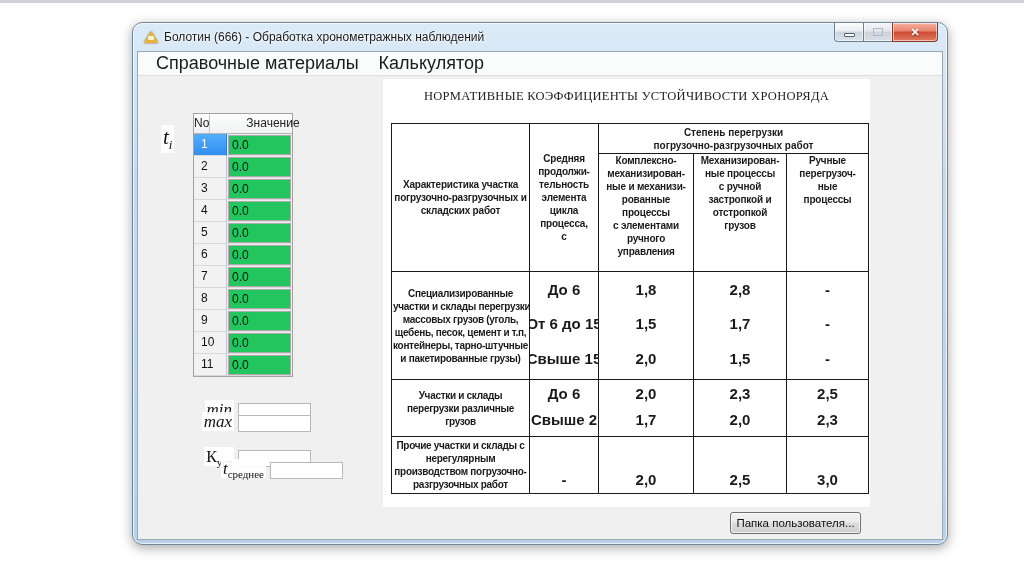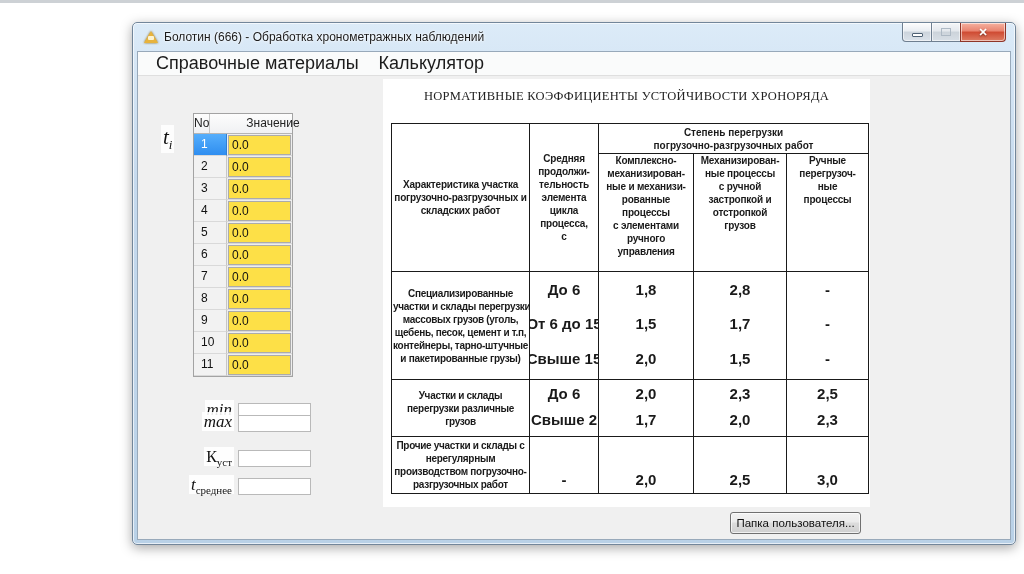--- a/index.html
+++ b/index.html
@@ -2,22 +2,22 @@
 <html><head>
 <meta charset="utf-8">
 <style>
   * { box-sizing: border-box; margin: 0; padding: 0; }
   html,body { width:1024px; height:574px; background:#ffffff; overflow:hidden;
     font-family:"Liberation Sans", sans-serif; }
 
   .slide-top-border { position:absolute; left:0; top:0; width:1024px; height:3px; background:#cdd1d5; }
 
   
-  .window { position:absolute; left:132px; top:22px; width:884px; height:523px;
-    border:1px solid #72869a; border-radius:5px;
+  .window { position:absolute; left:132px; top:22px; width:816px; height:523px;
+    border:1px solid #72869a; border-radius:10px;
     background:linear-gradient(#dcebf8, #c6daee 30%, #b9d1e7);
     box-shadow:0 3px 12px rgba(0,0,0,0.35), inset 0 0 0 1px rgba(255,255,255,0.65); }
   .titlebar { position:absolute; left:0; top:0; right:0; height:28px; border-radius:7px 7px 0 0; }
   .app-icon { position:absolute; left:11px; top:8px; width:0; height:0;
     border-left:7px solid transparent; border-right:7px solid transparent;
     border-bottom:12px solid #e8b33c; filter:drop-shadow(0 0 1px #8a6a1a); }
   .app-icon::after { content:""; position:absolute; left:-3px; top:5px; width:6px; height:4px;
     background:#fdf3d0; border-radius:1px; }
   .title-text { position:absolute; left:31px; top:7px; font-size:12px; color:#1b1b1b;
     text-shadow:0 0 4px #fff, 0 0 2px #fff; white-space:nowrap; }
@@ -52,26 +52,26 @@
   .grid-header { display:flex; height:20px; background:linear-gradient(#fdfdfd,#f0f1f3);
     border-bottom:1px solid #b5b5b5; font-size:12px; color:#222;gap:36px; }
   .gh-no { width:33px; border-right:1px solid #c6c6c6; text-align:center; line-height:19px; }
   .gh-val { flex:1; text-align:left; line-height:19px; }
   .grid-row { display:flex; height:22px; }
   .grid-no { width:33px; background:#f2f2f2; border-right:1px solid #c6c6c6; border-bottom:1px solid #d9d9d9;
     font-size:12px; line-height:21px; padding-left:7px; color:#111; }
   .grid-no.selected { background:linear-gradient(#55aefc,#2f8ef0); color:#fff; border-right-color:#2f7fd4; }
   .grid-valwrap { flex:1; border-bottom:1px solid #d9d9d9; background:#eeeeee; }
   .grid-val-input { width:calc(100% - 2px); height:20px; margin:1px 0 0 1px; border:1px solid #ababab;
-    background:#fde047; font-family:"Liberation Sans",sans-serif; font-size:12px; padding:0 3px; color:#111; }
+    background:#22c55e; font-family:"Liberation Sans",sans-serif; font-size:12px; padding:0 3px; color:#111; }
 
   
   .results { position:absolute; left:0; top:0; }
   .res-row { position:absolute; left:0; display:flex; align-items:center; height:18px; }
-  .res-min { top:326px; } .res-max { top:338px; } .res-kust { top:373px; } .res-t-average { top:401px; }
+  .res-min { top:326px; } .res-max { top:338px; } .res-kust { top:373px; } .res-t-average { top:385px;margin-left:32px; }
   .res-label { width:96px; text-align:right; margin-right:4px; font-family:"Liberation Serif",serif;
     font-style:italic; font-size:17px; color:#111; }
   .res-label .lbl-bg { background:rgba(255,255,255,0.9); padding:0 2px; }
   .res-kust .res-base { font-style:normal; font-size:16px; }
   .res-sub { font-size:11px; font-style:normal; }
   .res-input { width:73px; height:17px; border:1px solid #b9b9b9; background:#fff;
     font-family:"Liberation Sans",sans-serif; font-size:12px; padding:0 3px; }
 
   
   .ref-panel { position:absolute; left:245px; top:3px; width:487px; height:428px; background:#ffffff; }

